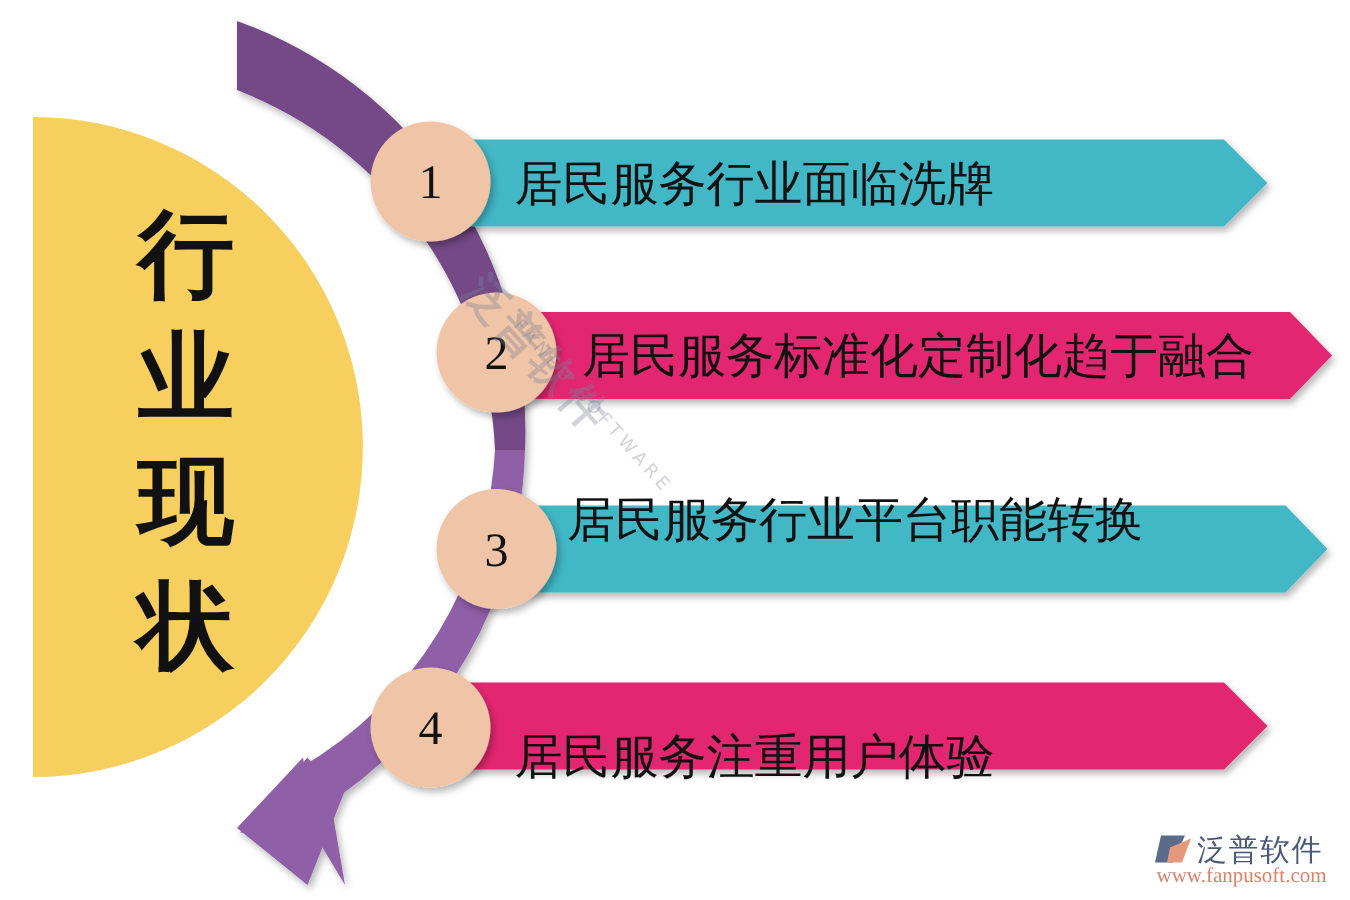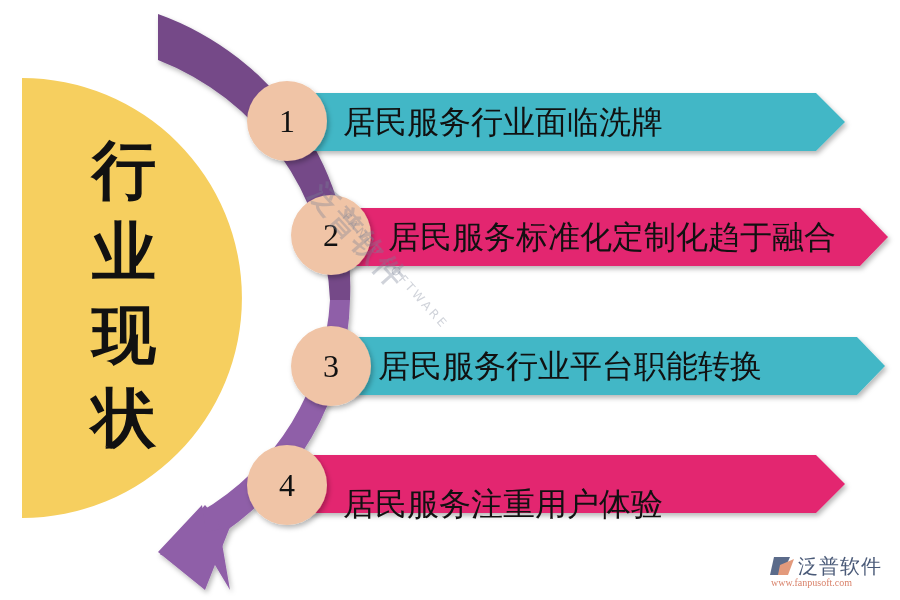--- a/index.html
+++ b/index.html
@@ -11,21 +11,21 @@
   .banner-text { position: absolute; font-size: 32px; color: #111; white-space: nowrap; line-height: 1; text-align: right; }
   .num { position: absolute; width: 80px; text-align: center; font-size: 32px;
          font-family: "Liberation Serif", "DejaVu Serif", serif; color: #111; line-height: 1; }
   .watermark { position: absolute; left: 330px; top: 175px; transform: rotate(48deg);
                transform-origin: left top; color: rgba(120,130,150,0.35); font-size: 30px;
                font-weight: bold; letter-spacing: 2px; }
   .watermark-sub { position: absolute; left: 350px; top: 210px; transform: rotate(48deg);
                transform-origin: left top; color: rgba(120,130,150,0.35); font-size: 12px; letter-spacing: 3px; }
   .logo { position: absolute; left: 768px; top: 553px; width: 130px; }
   .logo-name { position: absolute; left: 30px; top: 0; font-size: 20px; color: #4a5a78; letter-spacing: 1px; white-space: nowrap; }
-  .logo-url { position: absolute; left: 3px; top: 24px; font-size: 10px; color: #d9826a; white-space: nowrap;
+  .logo-url { position: absolute; left: 3px; top: 24px; font-size: 14px; color: #d9826a; white-space: nowrap;
               font-family: "Liberation Serif", serif; }
 </style>
 </head>
 <body>
 
 <svg class="bg" width="900" height="600" viewBox="0 0 900 600">
   <defs>
     <filter id="sh" x="-20%" y="-20%" width="140%" height="140%">
       <feDropShadow dx="2" dy="3" stdDeviation="2.5" flood-color="#000" flood-opacity="0.28"></feDropShadow>
     </filter>
@@ -65,21 +65,21 @@
 <div class="title-char" style="top:303px">现</div>
 <div class="title-char" style="top:386px">状</div>
 
 <div class="num" style="left:247px; top:105px">1</div>
 <div class="num" style="left:291px; top:219px">2</div>
 <div class="num" style="left:291px; top:350px">3</div>
 <div class="num" style="left:247px; top:469px">4</div>
 
 <div class="banner-text" style="left:343px; top:106px">居民服务行业面临洗牌</div>
 <div class="banner-text" style="left:388px; top:221px">居民服务标准化定制化趋于融合</div>
-<div class="banner-text" style="left:378px; top:350px">居民服务行业平台职能转换</div>
+<div class="banner-text" style="left:378px; top:330px">居民服务行业平台职能转换</div>
 <div class="banner-text" style="left:343px; top:488px">居民服务注重用户体验</div>
 
 <div class="watermark">泛普软件</div>
 <div class="watermark-sub">FANPU SOFTWARE</div>
 
 <div class="logo">
   <div class="logo-name">泛普软件</div>
   <div class="logo-url">www.fanpusoft.com</div>
 </div>
 

